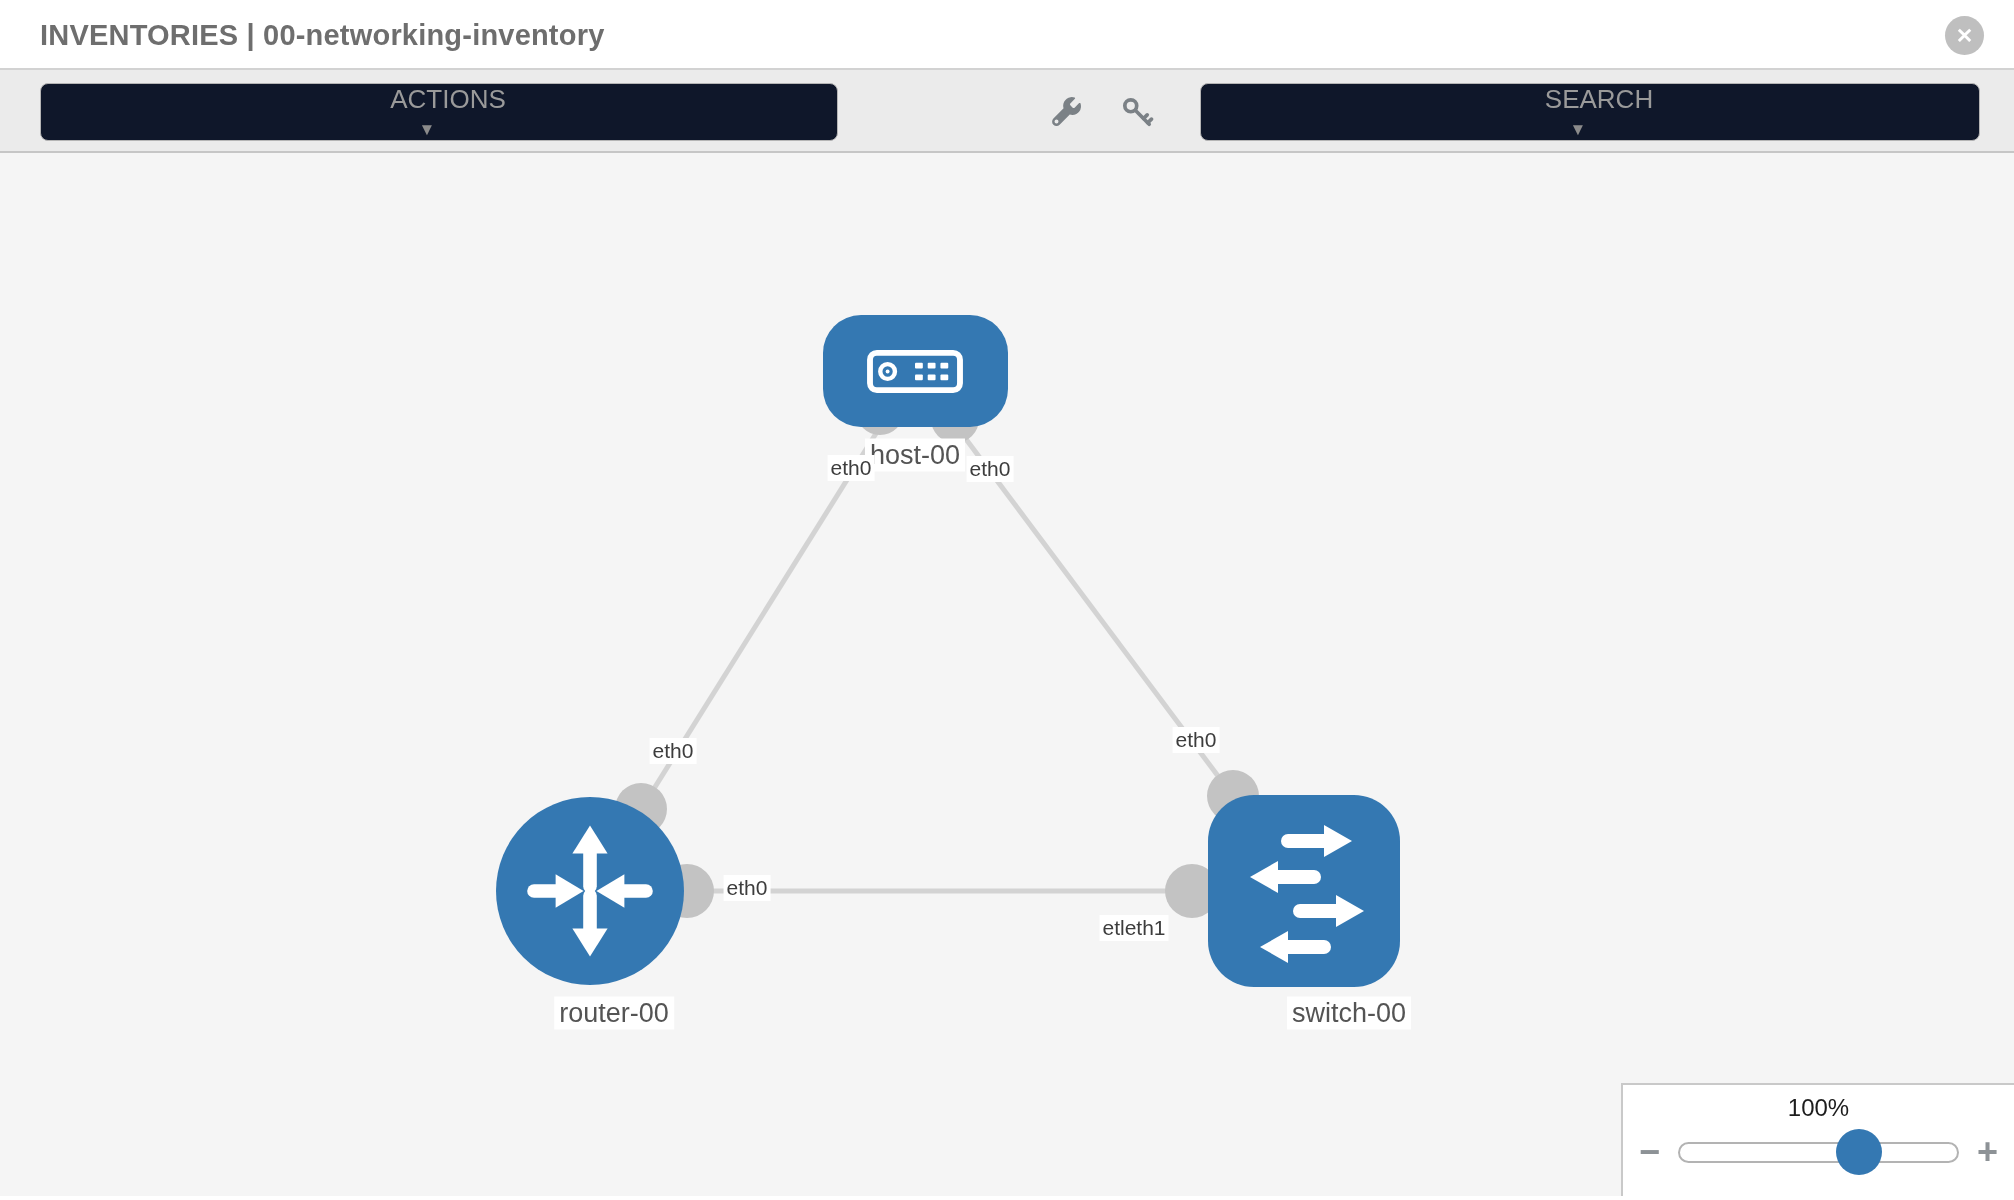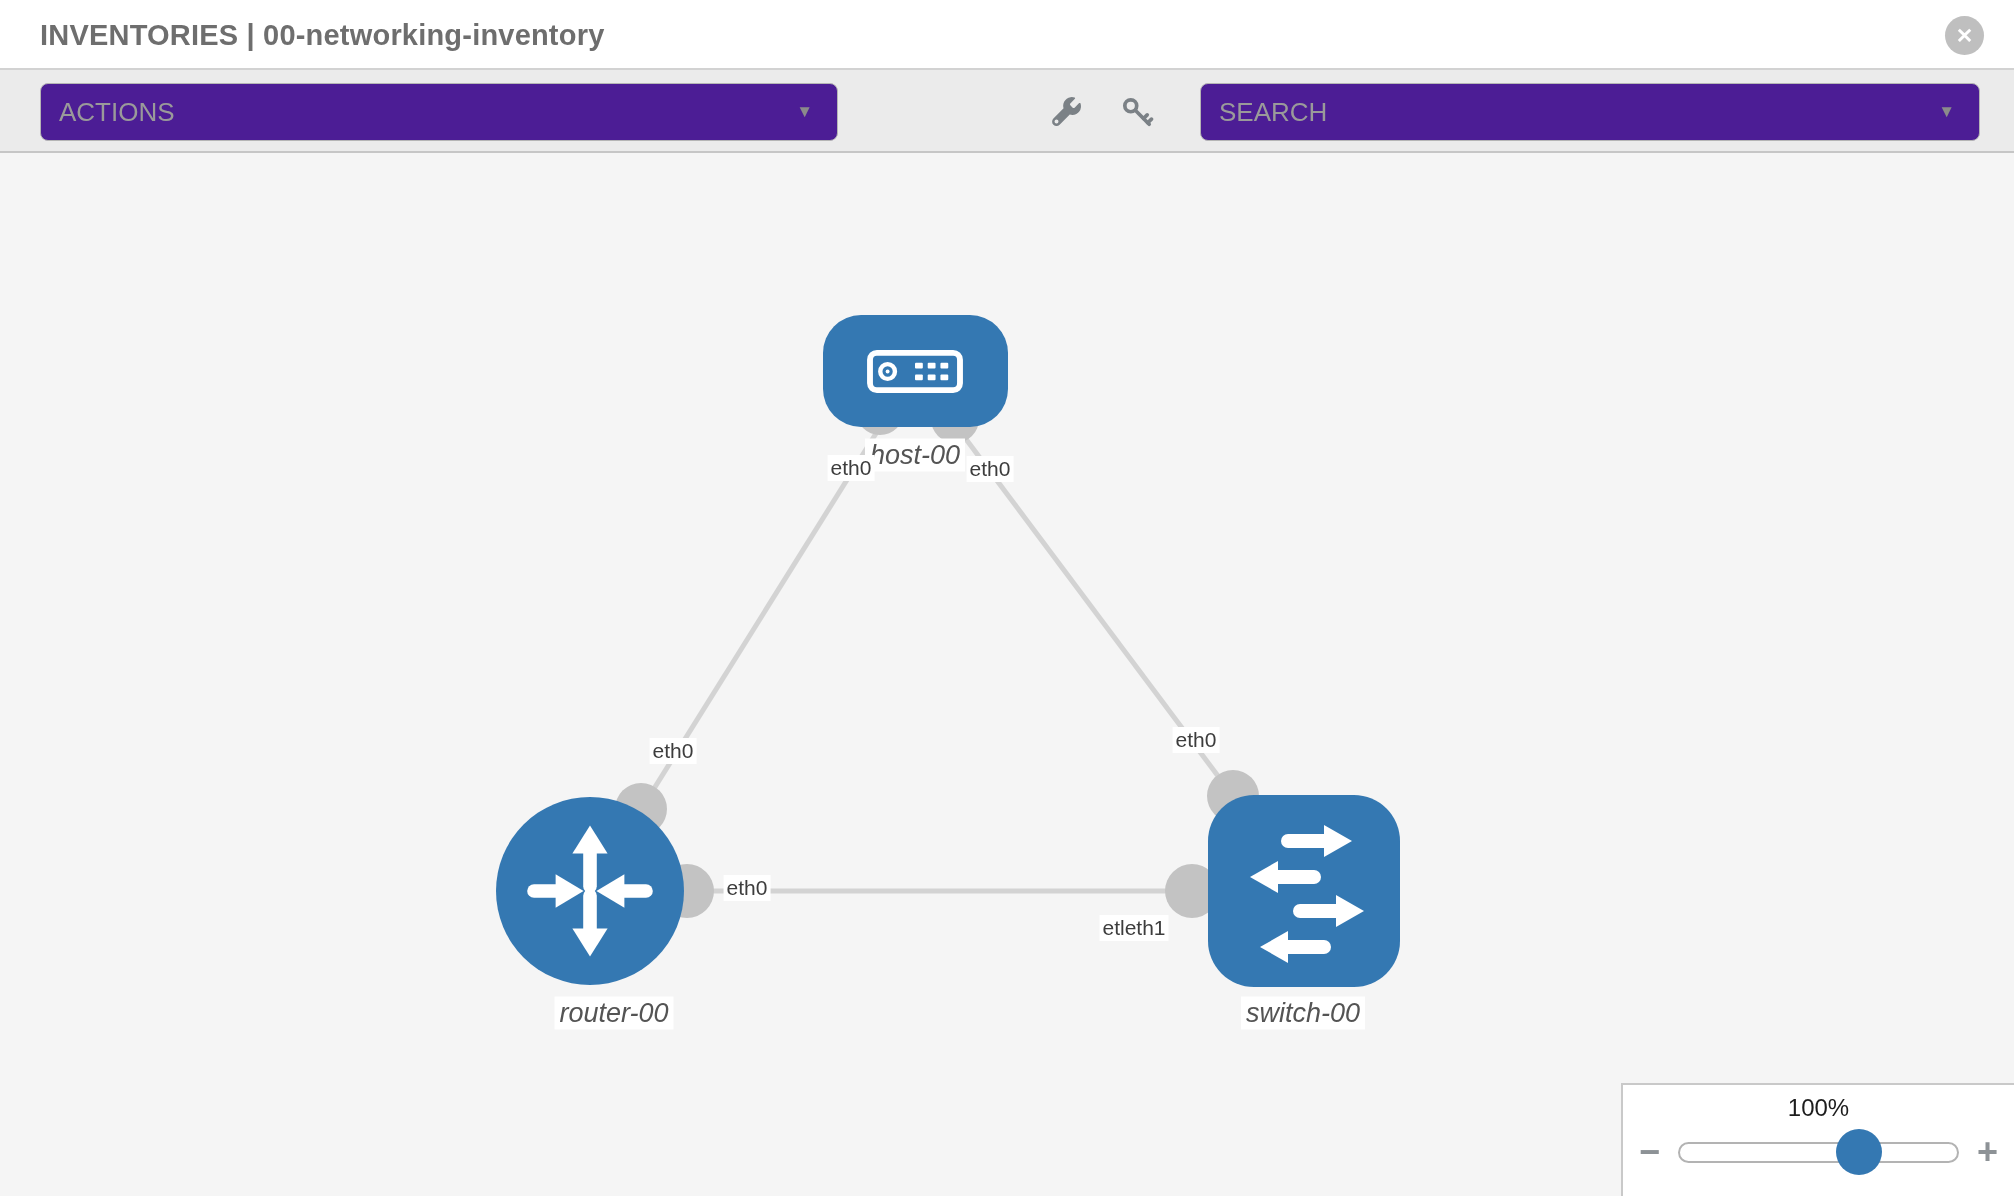--- a/index.html
+++ b/index.html
@@ -7,35 +7,35 @@
   body { font-family:"Liberation Sans", sans-serif; background:#ffffff; }
   #app { position:relative; width:2014px; height:1200px; }
 
   
   .header { position:relative; height:70px; background:#ffffff; border-bottom:2px solid #d2d2d2; }
   .header-title { position:absolute; left:40px; top:0; line-height:70px; font-size:29px; font-weight:bold; color:#6e6e6e; letter-spacing:.2px; }
   .close-btn { position:absolute; right:30px; top:16px; width:39px; height:39px; border-radius:50%; background:#bfbfbf; color:#ffffff; font-size:21px; font-weight:bold; text-align:center; line-height:39px; cursor:pointer; }
 
   
   .toolbar { position:relative; height:83px; background:#ebebeb; border-bottom:2px solid #c6c6c6; }
-  .dd { position:absolute; top:13px; height:58px; background:#4c1d95; border:1px solid #b5b5b5; border-radius:8px; display:flex; align-items:center; cursor:pointer; }
+  .dd { position:absolute; top:13px; height:58px; background:#0f172a; border:1px solid #b5b5b5; border-radius:8px; display:flex; align-items:center; cursor:pointer;flex-direction:column; }
   .dd-label { padding-left:18px; font-size:26px; color:#9a9a9a; flex:1; }
   .dd-caret { padding-right:24px; font-size:17px; color:#8b8b8b; }
   .dd-actions { left:40px; width:798px; }
   .dd-search { left:1200px; width:780px; }
   .tool-icon { position:absolute; top:25px; width:34px; height:34px; cursor:pointer; }
   .tool-icon svg { width:34px; height:34px; }
   .icon-wrench { left:1049px; }
   .icon-key { left:1120px; }
 
   
   .canvas { position:relative; height:1043px; background:#f5f5f5; overflow:hidden; }
   .canvas svg.graph { position:absolute; left:0; top:0; }
   .nlabel { position:absolute; transform:translate(-50%,-50%); background:#ffffff; white-space:nowrap; padding:1px 5px; }
-  .node-label { font-size:27px; color:#545454;font-style:italic; }
+  .node-label { font-size:27px; color:#545454; }
   .if-label { font-size:21px; color:#3d3d3d; padding:1px 3px; }
 
   
   .zoom-panel { position:absolute; left:1621px; top:930px; width:393px; height:113px; background:#ffffff; border-top:2px solid #c9c9c9; border-left:2px solid #c9c9c9; }
   .zoom-level { margin-top:9px; text-align:center; font-size:24px; color:#1d1d1d; }
   .zoom-row { display:flex; align-items:center; padding:4px 16px 0 16px; height:56px; }
   .zoom-btn { font-size:36px; font-weight:bold; color:#8d9296; line-height:46px; cursor:pointer; user-select:none; }
   .zoom-track { position:relative; flex:1; height:21px; margin:0 18px; background:#ffffff; border:2px solid #b3b3b3; border-radius:12px; cursor:pointer; }
   .zoom-thumb { position:absolute; left:64.5%; top:50%; transform:translate(-50%,-50%); width:46px; height:46px; border-radius:50%; background:#3478b2; cursor:grab; }
 </style>
@@ -138,21 +138,21 @@
             <polygon points="80,60 66,52 66,68" stroke="none"></polygon>
             <line x1="60" y1="78" x2="39" y2="78"></line>
             <polygon points="28,78 42,70 42,86" stroke="none"></polygon>
           </g>
         </svg>
       </g>
     </svg>
 
     <div class="nlabel node-label" style="left:915px; top:302px;">host-00</div>
     <div class="nlabel node-label" style="left:614px; top:860px;">router-00</div>
-    <div class="nlabel node-label" style="left:1303px; top:860px;">switch-00</div>
+    <div class="nlabel node-label" style="left:1349px; top:860px;">switch-00</div>
 
     <div class="nlabel if-label" style="left:851px; top:315px;">eth0</div>
     <div class="nlabel if-label" style="left:990px; top:316px;">eth0</div>
     <div class="nlabel if-label" style="left:673px; top:598px;">eth0</div>
     <div class="nlabel if-label" style="left:1196px; top:587px;">eth0</div>
     <div class="nlabel if-label" style="left:747px; top:735px;">eth0</div>
     <div class="nlabel if-label" style="left:1134px; top:775px;">etleth1</div>
 
     <div class="zoom-panel">
       <div class="zoom-level">100%</div>

